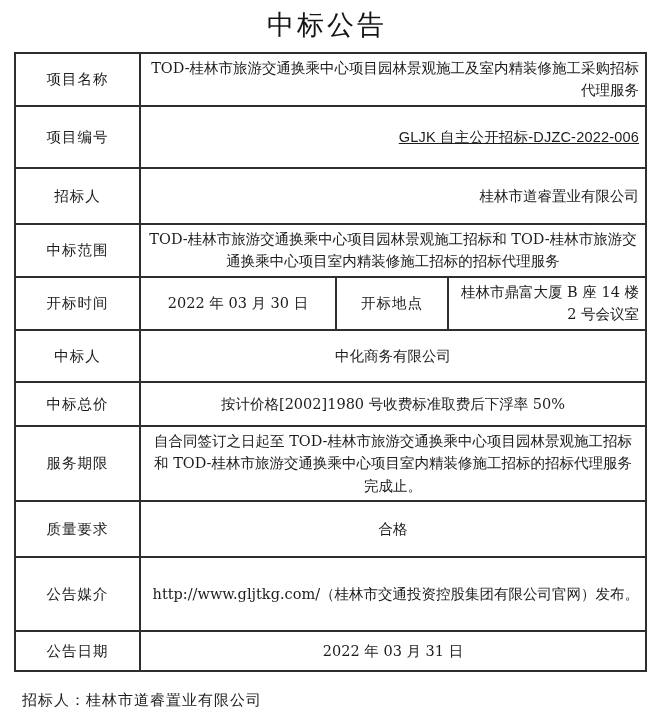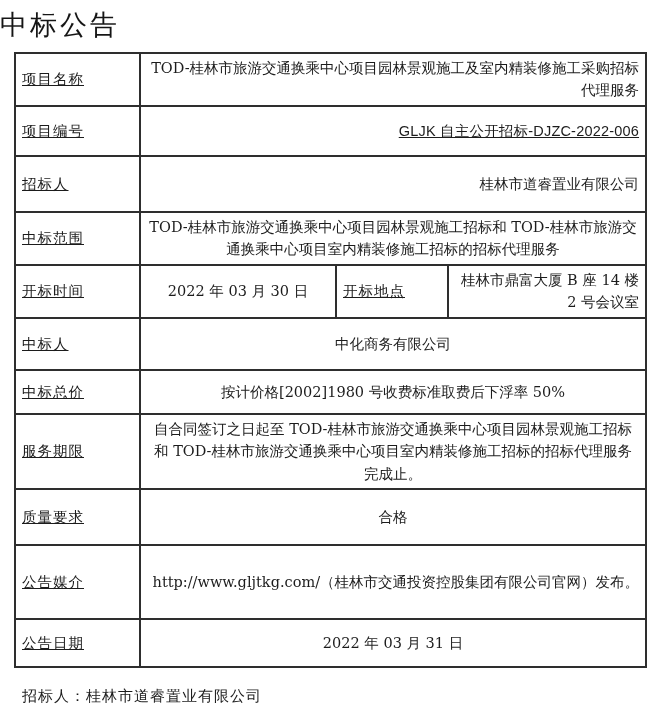--- a/index.html
+++ b/index.html
@@ -11,21 +11,21 @@
     color: #1c1c1c;
     overflow: hidden;
   }
   .page {
     width: 654px;
     height: 724px;
     background: #ffffff;
     position: relative;
   }
   .doc-title {
-    text-align: left;
+    text-align: center;
     font-size: 27px;
     font-weight: normal;
     letter-spacing: 3px;
     padding-top: 7px;
     margin-bottom: 9px;
     color: #151515;
   }
   table.announcement {
     border-collapse: collapse;
     table-layout: fixed;
@@ -34,23 +34,22 @@
   }
   table.announcement td {
     border: 2px solid #2e2e2e;
     font-size: 14.5px;
     line-height: 1.55;
     padding: 3px 6px;
     vertical-align: middle;
     color: #1c1c1c;
   }
   td.cell-label {
-    text-align: left;
+    text-align: center;
     letter-spacing: 1px;
-    text-decoration: underline;
   }
   .align-left   { text-align: right; }
   .align-center { text-align: center; }
   .val-underline {
     text-decoration: underline;
     font-family: "Liberation Sans", sans-serif;
     font-size: 15px;
     letter-spacing: 0.2px;
   }
   .pad-more { padding-left: 8px !important; }
@@ -75,21 +74,21 @@
       <col style="width:112px">
       <col style="width:198px">
     </colgroup>
 
     <tbody>
         <tr style="height:50px">
       <td class="cell-label">项目名称</td>
       <td colspan="3" class="align-left">TOD-桂林市旅游交通换乘中心项目园林景观施工及室内精装修施工采购招标代理服务</td>
     </tr>
 
-    <tr style="height:50px">
+    <tr style="height:62px">
       <td class="cell-label">项目编号</td>
       <td colspan="3" class="align-left val-underline">GLJK 自主公开招标-DJZC-2022-006</td>
     </tr>
 
     <tr style="height:56px">
       <td class="cell-label">招标人</td>
       <td colspan="3" class="align-left">桂林市道睿置业有限公司</td>
     </tr>
 
     <tr style="height:52px">
@@ -122,21 +121,21 @@
     <tr style="height:56px">
       <td class="cell-label">质量要求</td>
       <td colspan="3" class="align-center">合格</td>
     </tr>
 
     <tr style="height:74px">
       <td class="cell-label">公告媒介</td>
       <td colspan="3" class="align-left pad-more">http://www.gljtkg.com/（桂林市交通投资控股集团有限公司官网）发布。</td>
     </tr>
 
-    <tr style="height:48px">
+    <tr style="height:40px">
       <td class="cell-label">公告日期</td>
       <td colspan="3" class="align-center">2022 年 03 月 31 日</td>
     </tr>
   </tbody>
     </table>
 
   <div class="footer">招标人：桂林市道睿置业有限公司</div>
 
 </div>
 

